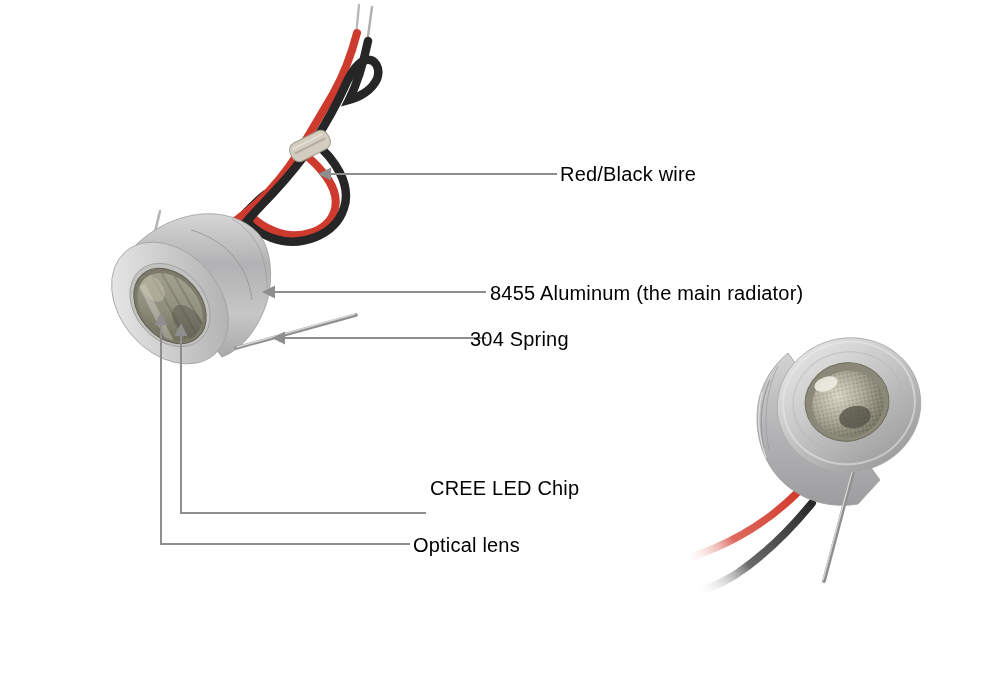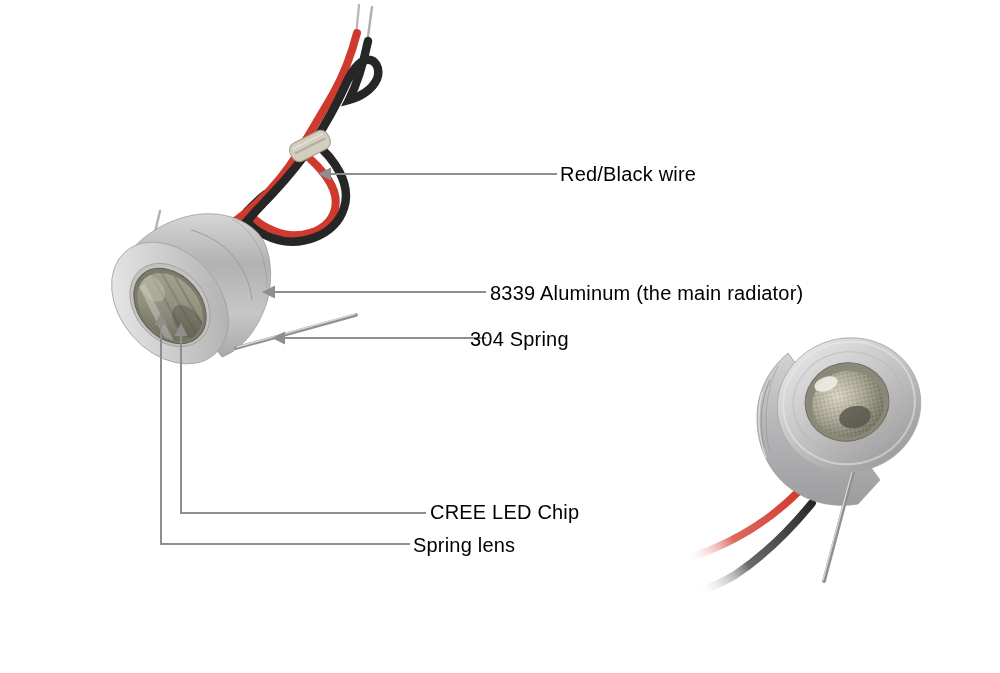--- a/index.html
+++ b/index.html
@@ -8,21 +8,21 @@
     font-family:"Liberation Sans", sans-serif;overflow:hidden;
   }
   #artwork{position:absolute;left:0;top:0;width:1000px;height:673px;}
   .callout-label{
     position:absolute;color:#000;font-size:20px;line-height:24px;
     white-space:nowrap;letter-spacing:0.2px;
   }
   #label-red-black-wire{left:560px;top:162px;}
   #label-aluminum{left:490px;top:281px;}
   #label-spring{left:470px;top:327px;}
-  #label-cree{left:430px;top:500px;}
+  #label-cree{left:430px;top:476px;}
   #label-optical{left:413px;top:533px;}
 </style>
 </head>
 <body>
 
 <div id="stage">
 
   <svg id="artwork" viewBox="0 0 1000 673">
     <defs>
       <linearGradient id="bodyGradMain" x1="0" y1="0" x2="0" y2="1">
@@ -173,18 +173,18 @@
       </g>
 
       <g>
         <polyline points="161,325 161,544 410,544" stroke="#8e8e8e"></polyline>
         <polygon points="161,312 154.5,325 167.5,325" stroke="none" fill="#8e8e8e"></polygon>
       </g>
     </g>
   </svg>
 
   <div class="callout-label" id="label-red-black-wire">Red/Black wire</div>
-  <div class="callout-label" id="label-aluminum">8339 Aluminum (the main radiator)</div>
+  <div class="callout-label" id="label-aluminum">8455 Aluminum (the main radiator)</div>
   <div class="callout-label" id="label-spring">304 Spring</div>
   <div class="callout-label" id="label-cree">CREE LED Chip</div>
-  <div class="callout-label" id="label-optical">Spring lens</div>
+  <div class="callout-label" id="label-optical">Optical lens</div>
 
 </div>
 
 </body></html>

